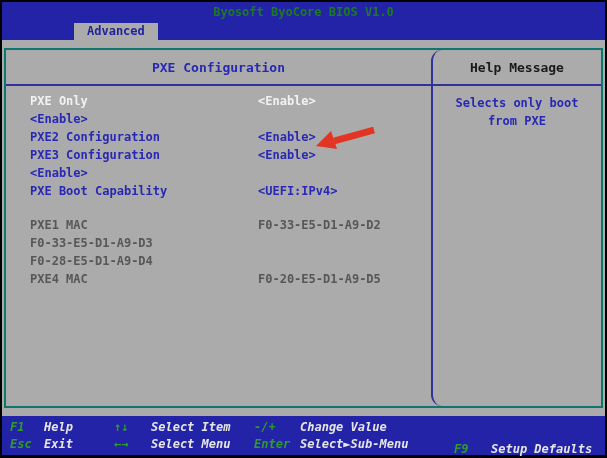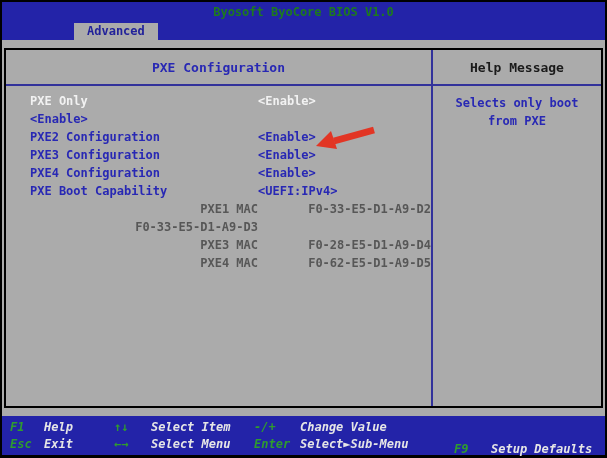--- a/index.html
+++ b/index.html
@@ -31,44 +31,44 @@
   .tab{
     margin-left:72px;
     background:#ababab;
     color:#22229a;
     padding:1px 13px 1px 13px;
     height:15px;line-height:15px;
   }
   .body{flex:1;position:relative;background:#ababab;}
   .panel{
     position:absolute;left:2px;right:2px;top:8px;bottom:8px;
-    border:2px solid #000000;
+    border:2px solid #0f766e;
     display:flex;
   }
   .left-section{flex:1;display:flex;flex-direction:column;min-width:0;}
-  .right-section{width:168px;border-left:2px solid #32329b;display:flex;flex-direction:column;}
+  .right-section{width:168px;border-left:2px solid #32329b;display:flex;flex-direction:column;border-radius:11px;}
   .panel-header{
     height:34px;
     border-bottom:2px solid #32329b;
     display:flex;align-items:center;justify-content:center;
     font-size:13px;
   }
   .left-section .panel-header{color:#2828b4;}
   .right-section .panel-header{color:#1a1a1a;}
   .list{padding-top:6px;}
   .row{
     display:grid;
     grid-template-columns:228px auto;
     padding-left:24px;
     line-height:18px;
     color:#2828b4;
     white-space:nowrap;
   }
   .row.selected{color:#f2f2f2;}
-  .mac-block{text-align:right;}
+  .mac-block{margin-top:16px;}
   .mac-block .row{color:#575757;}
   .help-text{
     padding:8px 6px 0 6px;
     color:#2828b4;
     line-height:18px;
     text-align:center;
   }
   .footer{
     height:37px;background:#2323a8;
     display:grid;
@@ -115,43 +115,41 @@
             </div>
             <div class="row">
               <span>PXE2 Configuration</span>
               <span>&lt;Enable&gt;</span>
             </div>
             <div class="row">
               <span>PXE3 Configuration</span>
               <span>&lt;Enable&gt;</span>
             </div>
             <div class="row">
-              <span>PXE4 Configuration</span>
               <span>&lt;Enable&gt;</span>
             </div>
             <div class="row">
               <span>PXE Boot Capability</span>
               <span>&lt;UEFI:IPv4&gt;</span>
             </div>
 
             <div class="mac-block">
               <div class="row">
                 <span>PXE1 MAC</span>
                 <span>F0-33-E5-D1-A9-D2</span>
               </div>
               <div class="row">
                 <span>F0-33-E5-D1-A9-D3</span>
               </div>
               <div class="row">
-                <span>PXE3 MAC</span>
                 <span>F0-28-E5-D1-A9-D4</span>
               </div>
               <div class="row">
                 <span>PXE4 MAC</span>
-                <span>F0-62-E5-D1-A9-D5</span>
+                <span>F0-20-E5-D1-A9-D5</span>
               </div>
             </div>
 
           </div>
         </div>
 
         <div class="right-section">
           <div class="panel-header">Help Message</div>
           <div class="help-text">Selects only boot from PXE</div>
         </div>

